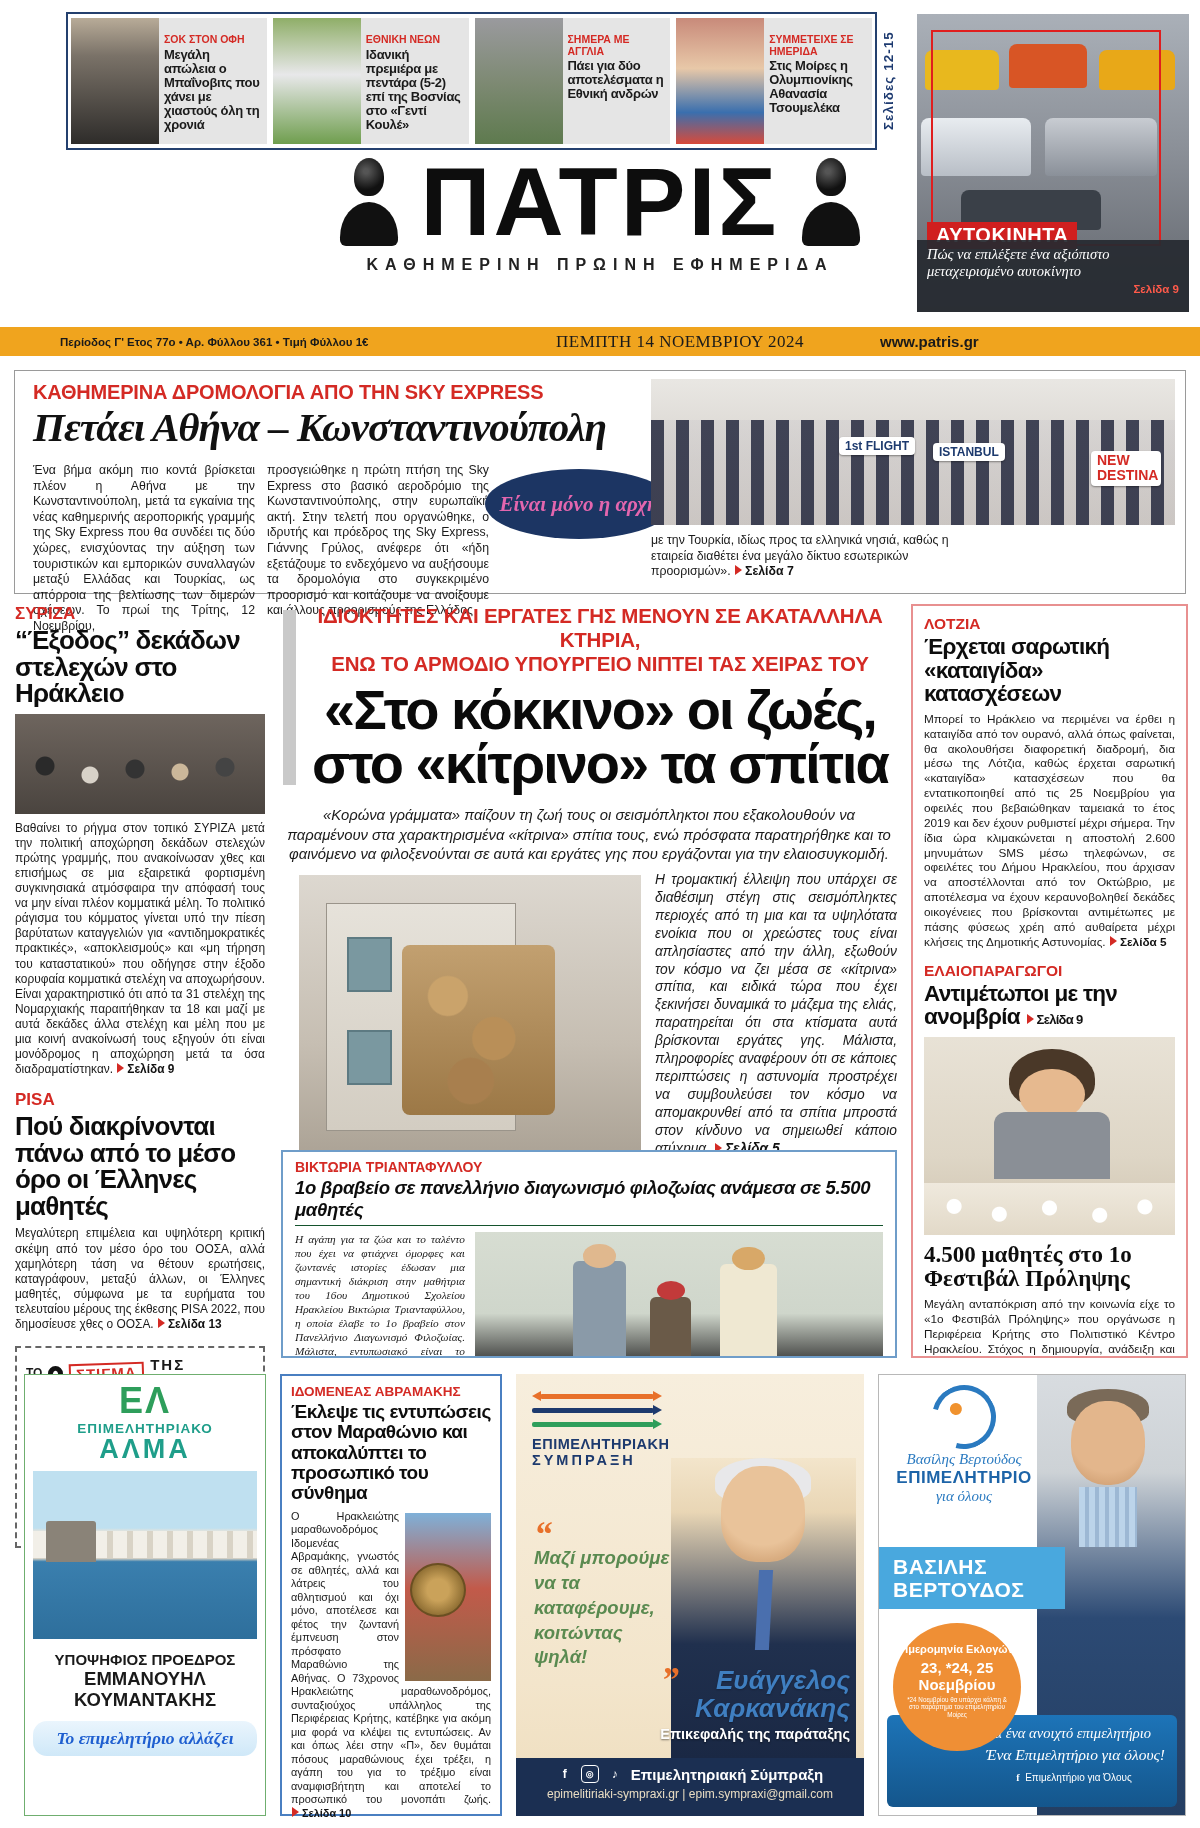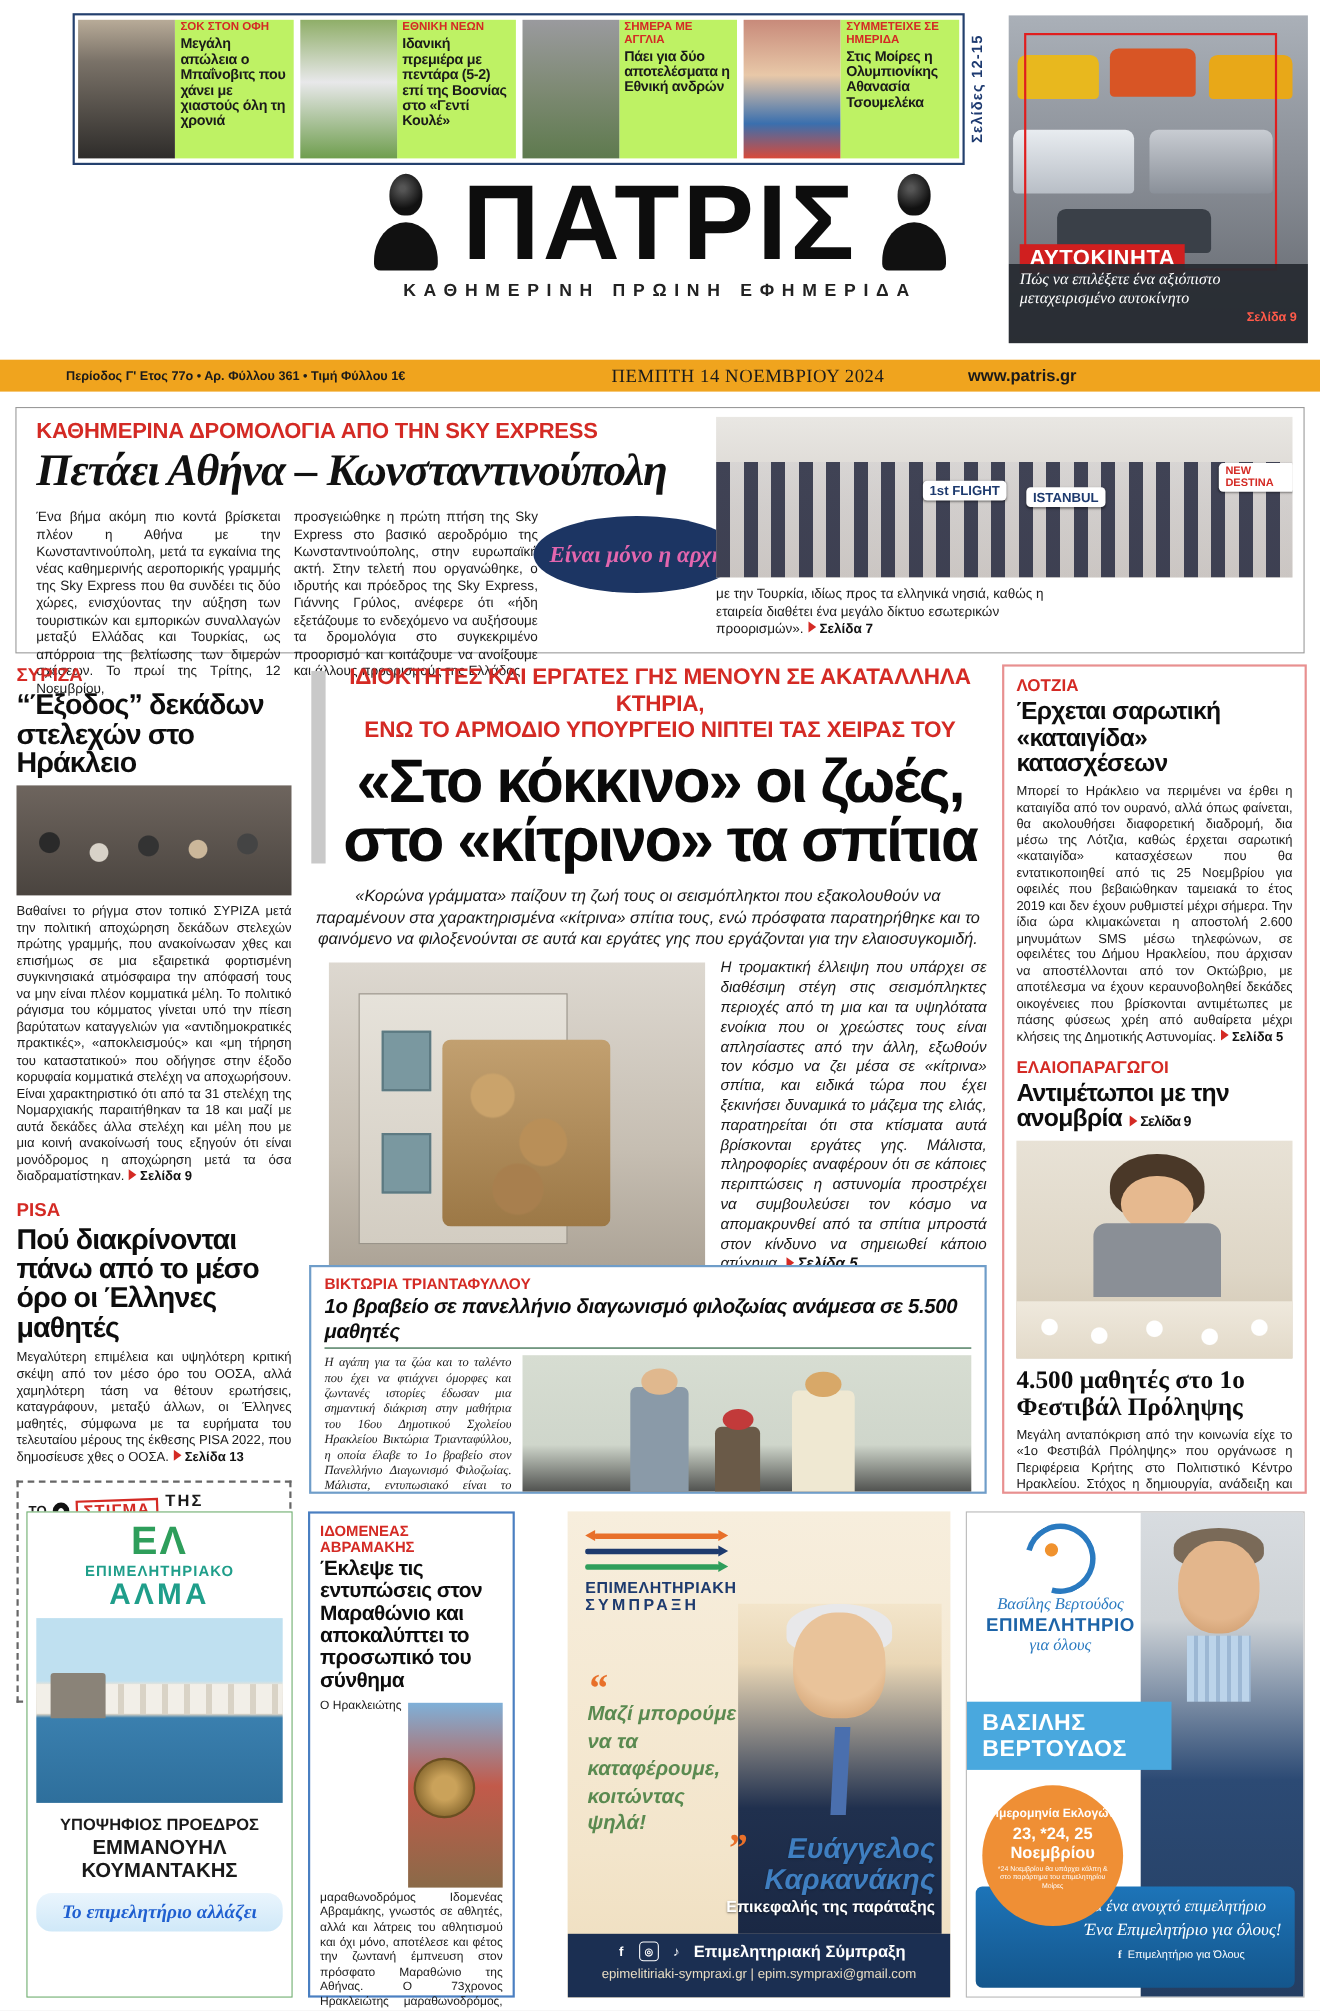--- a/index.html
+++ b/index.html
@@ -7,21 +7,21 @@
   .abs{position:absolute;}
   .ph{position:relative;overflow:hidden;background:#c8c8c8;}
   .kick{color:#d42a24;font-weight:bold;}
   .just{text-align:justify;}
   .pgref{font-weight:bold;color:#111;white-space:nowrap;}
   .pgarrow{display:inline-block;width:0;height:0;border-top:5px solid transparent;border-bottom:5px solid transparent;border-left:7px solid #d42a24;margin:0 3px 0 1px;}
   
   #topstrip{left:66px;top:12px;width:811px;height:138px;border:2px solid #24406e;background:#fff;display:flex;box-sizing:border-box;}
   .teaser{flex:1;display:flex;margin:4px 3px;}
   .teaser .tph{width:88px;height:100%;flex:none;}
-  .teaser .ttx{flex:1;background:#bef264;padding:1px 5px;}
+  .teaser .ttx{flex:1;background:#e5e5e5;padding:16px 5px;}
   .teaser .tk{font-size:10.5px;line-height:1.1;}
   .teaser .tt{font-size:13px;font-weight:bold;line-height:1.08;margin-top:2px;letter-spacing:-0.3px;}
   #pageslabel{left:881px;top:16px;height:130px;writing-mode:vertical-rl;transform:rotate(180deg);color:#1d3a70;font-weight:bold;font-size:13.5px;letter-spacing:1px;text-align:center;}
   
   #promo{left:917px;top:14px;width:272px;height:298px;background:linear-gradient(180deg,#aab0b8 0%,#8b9098 45%,#5f636a 100%);}
   #promo .redframe{position:absolute;left:14px;top:16px;width:226px;height:212px;border:2px solid #e01e1e;}
   .car{position:absolute;border-radius:8px 8px 4px 4px;}
   #promo .badge{position:absolute;left:10px;top:208px;background:#d01f1f;color:#fff;font-weight:bold;font-size:20px;padding:2px 9px;letter-spacing:0.5px;}
   #promo .capband{position:absolute;left:0;bottom:0;width:100%;height:72px;background:rgba(38,42,48,0.93);color:#fff;padding:6px 10px 4px;box-sizing:border-box;}
   #promo .capband .ct{font-family:"Liberation Serif",serif;font-style:italic;font-size:14.5px;line-height:1.2;}
@@ -107,21 +107,21 @@
   #alma{left:24px;width:242px;border:1px solid #6fae6f;text-align:center;padding:8px 8px;}
   #alma .init{font-size:36px;font-weight:900;color:#2e9e5b;letter-spacing:2px;line-height:1;}
   #alma .l1{font-size:13.5px;font-weight:bold;color:#1f9e8a;letter-spacing:1px;margin-top:2px;}
   #alma .l2{font-size:27px;font-weight:900;color:#1f9e8a;letter-spacing:3px;line-height:1;}
   #almaphoto{width:100%;height:168px;margin-top:8px;background:linear-gradient(180deg,#bfe0f0 0%,#bfe0f0 34%,#e8e4da 36%,#d8d2c6 52%,#3a7fae 54%,#2e6f9c 100%);}
   #almaphoto .city{position:absolute;left:0;top:36%;width:100%;height:16%;background:repeating-linear-gradient(90deg,#f2efe8 0 14px,#d9d3c6 14px 20px);}
   #almaphoto .fort{position:absolute;left:6%;top:30%;width:22%;height:24%;background:#8a8378;border-radius:3px 3px 0 0;}
   #alma .role{font-size:15px;font-weight:bold;margin-top:12px;}
   #alma .nm{font-size:18.5px;font-weight:bold;line-height:1.15;}
   #alma .slogan{margin-top:10px;background:linear-gradient(180deg,#eaf5fd,#cfe8f8);border-radius:14px;padding:7px 16px;font-family:"Liberation Serif",serif;font-style:italic;font-weight:bold;font-size:17.5px;color:#1f5fd0;}
-  #avram{left:280px;width:188px;border:2px solid #4a7fc1;padding:8px 9px;}
+  #avram{left:280px;width:222px;border:2px solid #4a7fc1;padding:8px 9px;}
   #avram .ah{font-size:19px;font-weight:bold;line-height:1.07;letter-spacing:-0.5px;margin-top:3px;color:#0d0d0d;}
   #avram .ab{font-size:10.9px;line-height:1.24;margin-top:6px;text-align:justify;}
   #runnerphoto{float:right;width:86px;height:168px;margin:3px 0 3px 6px;background:linear-gradient(180deg,#7fb0d8 0%,#c25a4a 45%,#8a6a48 100%);}
   #runnerphoto .shield{position:absolute;left:6%;top:30%;width:60%;height:30%;border-radius:50%;background:radial-gradient(circle at 50% 50%,#caa25a 30%,#8a6a30 75%);border:2px solid #6a4f22;}
   #sympraxi{left:516px;width:348px;background:linear-gradient(180deg,#f7eedd 0%,#f3e5cb 70%,#eeddbd 100%);overflow:hidden;}
   #sympraxi .logo{position:absolute;left:16px;top:14px;width:130px;}
   .sarrow{height:11px;position:relative;margin:3px 0;}
   .sarrow .shaft{position:absolute;top:3px;height:5px;border-radius:2px;}
   .sarrow .hl{position:absolute;left:0;top:0;width:0;height:0;border-top:5.5px solid transparent;border-bottom:5.5px solid transparent;}
   .sarrow .hr{position:absolute;right:0;top:0;width:0;height:0;border-top:5.5px solid transparent;border-bottom:5.5px solid transparent;}
@@ -235,21 +235,21 @@
     <div class="head">Πετάει Αθήνα – Κωνσταντινούπολη</div>
     <div class="col just" style="left:18px;">Ένα βήμα ακόμη πιο κοντά βρίσκεται πλέον η Αθήνα με την Κωνσταντινούπολη, μετά τα εγκαίνια της νέας καθημερινής αεροπορικής γραμμής της Sky Express που θα συνδέει τις δύο χώρες, ενισχύοντας την αύξηση των τουριστικών και εμπορικών συναλλαγών μεταξύ Ελλάδας και Τουρκίας, ως απόρροια της βελτίωσης των διμερών σχέσεων. Το πρωί της Τρίτης, 12 Νοεμβρίου,</div>
     <div class="col just" style="left:252px;">προσγειώθηκε η πρώτη πτήση της Sky Express στο βασικό αεροδρόμιο της Κωνσταντινούπολης, στην ευρωπαϊκή ακτή. Στην τελετή που οργανώθηκε, ο ιδρυτής και πρόεδρος της Sky Express, Γιάννης Γρύλος, ανέφερε ότι «ήδη εξετάζουμε το ενδεχόμενο να αυξήσουμε τα δρομολόγια στο συγκεκριμένο προορισμό και κοιτάζουμε να ανοίξουμε και άλλους προορισμούς της Ελλάδος</div>
     <div class="oval">
         <span>Είναι μόνο η αρχή</span>
       </div>
     <div id="skyphoto" class="ph">
       <div class="crowd"></div>
       <div class="signpill" style="left:188px;top:58px;color:#1d3a6e;font-size:12px;">1st FLIGHT</div>
       <div class="signpill" style="left:282px;top:64px;color:#1d3a6e;font-size:12px;">ISTANBUL</div>
-      <div class="signpill" style="left:440px;top:42px;color:#d42a24;font-size:10px;width:58px;line-height:1.1;margin-left:17px;">NEW DESTINA</div>
+      <div class="signpill" style="left:440px;top:72px;color:#d42a24;font-size:14px;width:58px;line-height:1.1;">NEW DESTINA</div>
     </div>
     <div class="caption">
       <span>με την Τουρκία, ιδίως προς τα ελληνικά νησιά, καθώς η εταιρεία διαθέτει ένα μεγάλο δίκτυο εσωτερικών προορισμών».</span>
       <span class="pgref"><span class="pgarrow"></span><span>Σελίδα 7</span></span>
     </div>
   </div>
 
   <div id="leftcol" class="abs" style="width:250px;">
     <div>
       <div class="kick k17">ΣΥΡΙΖΑ</div>

